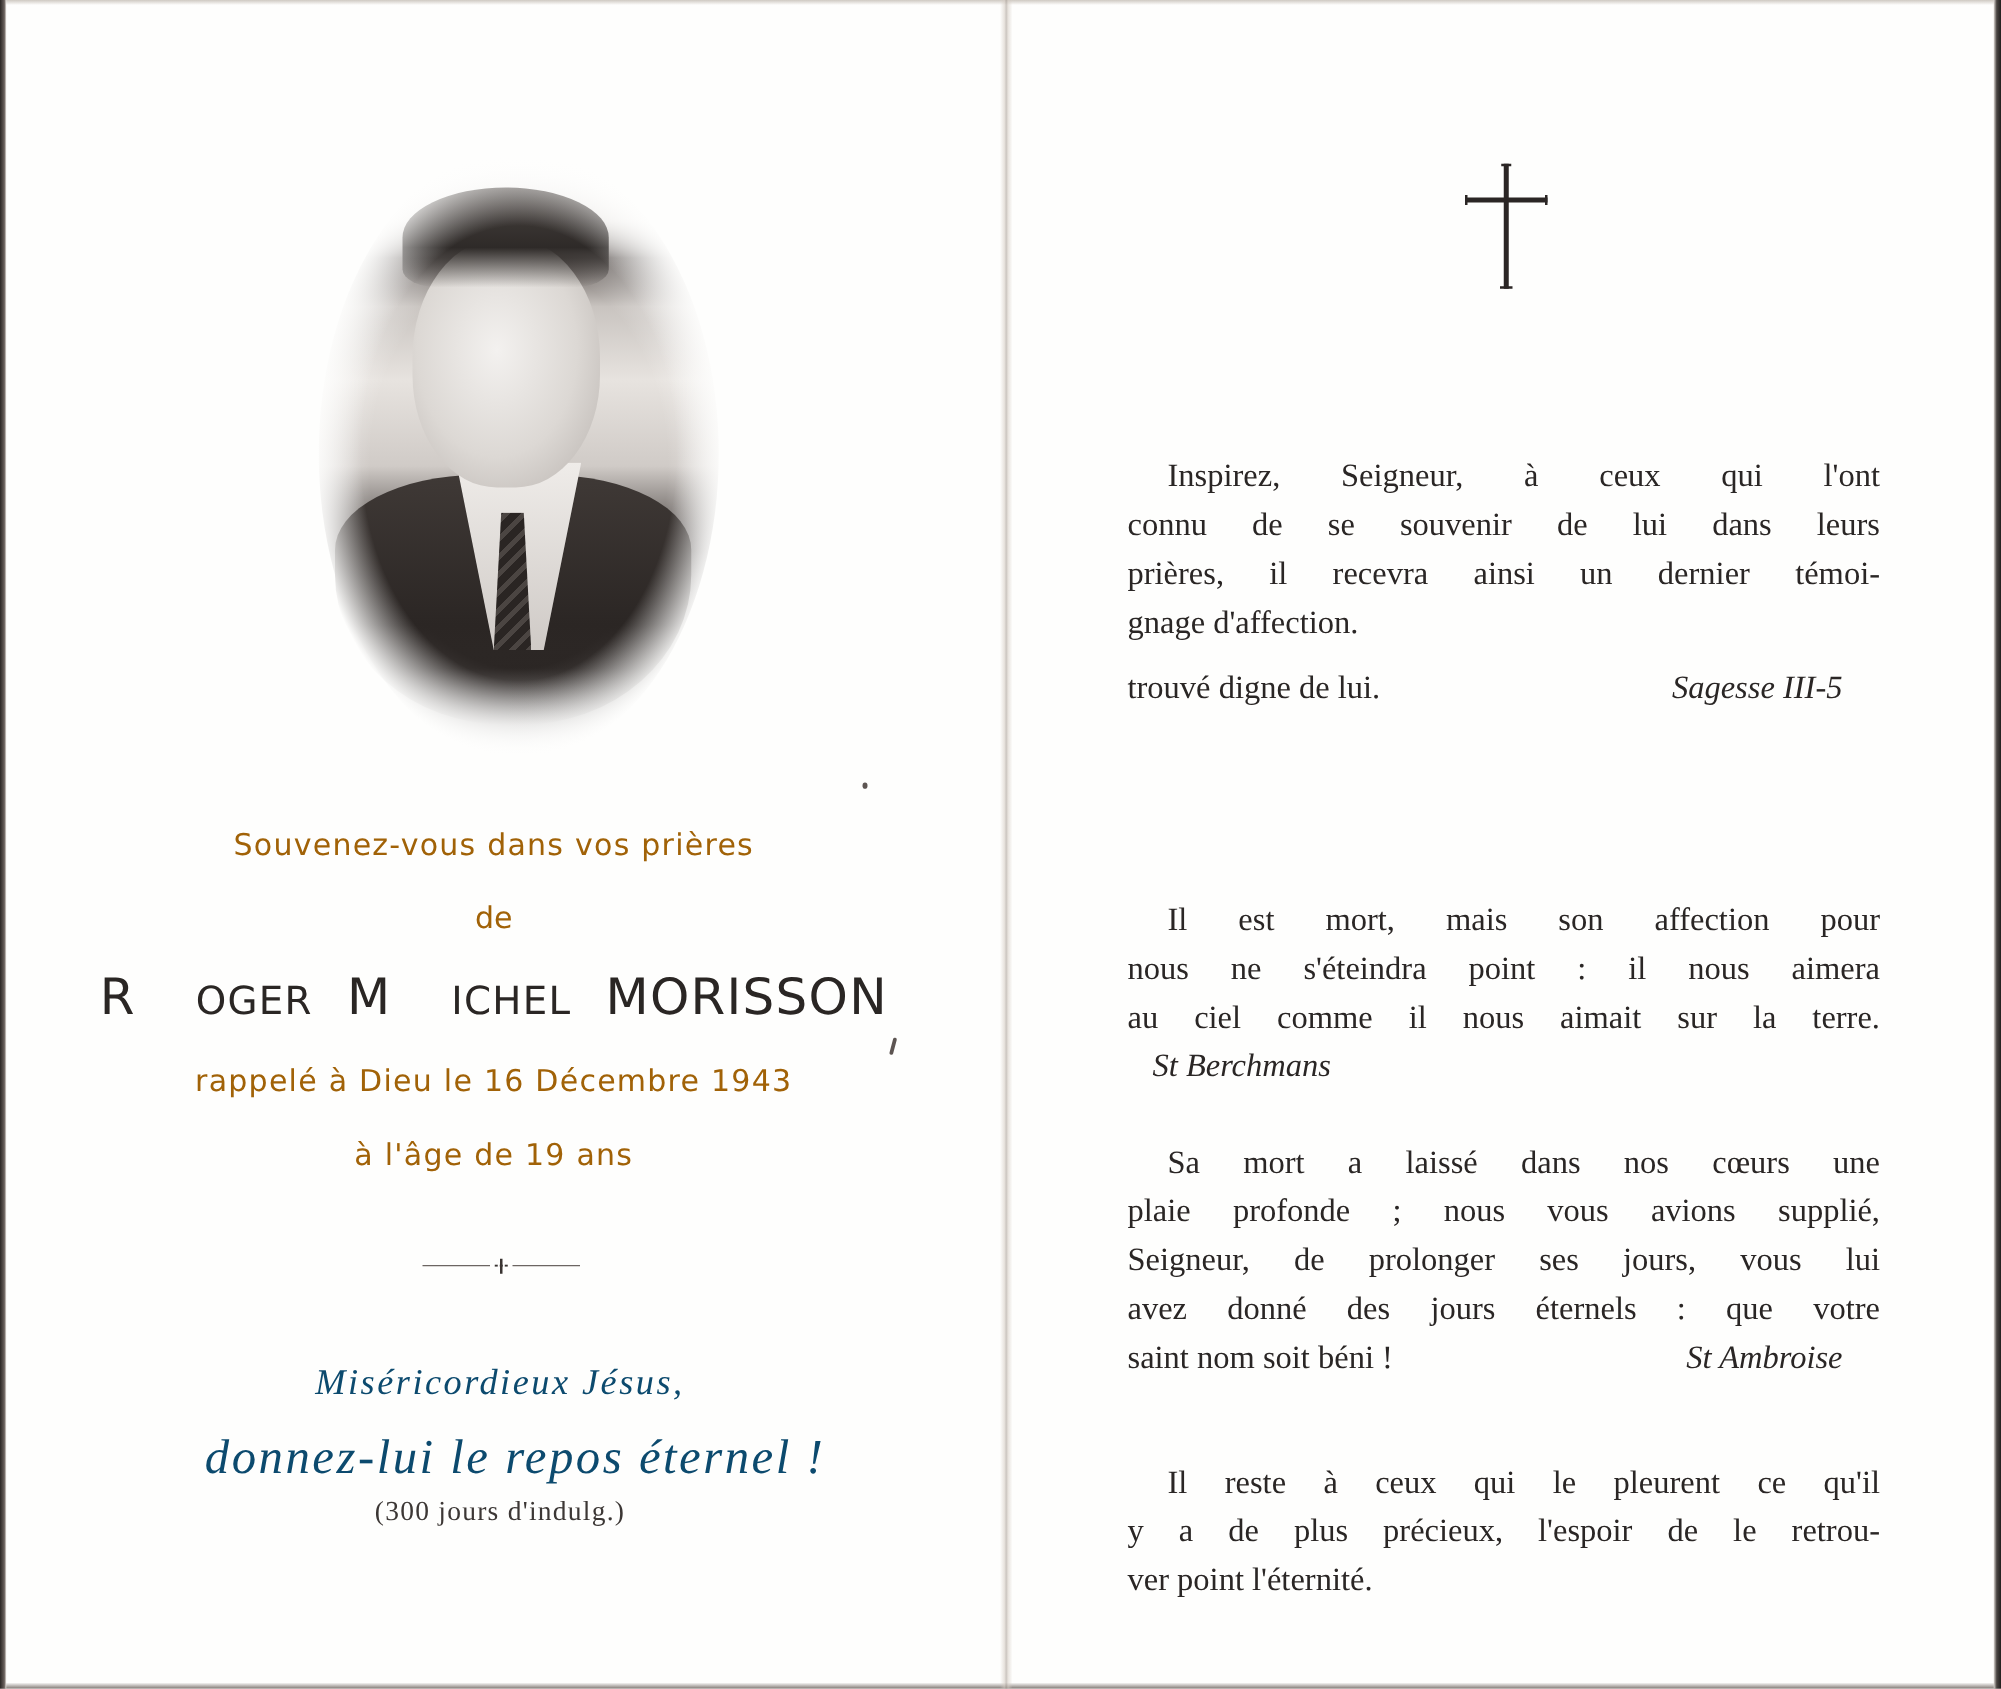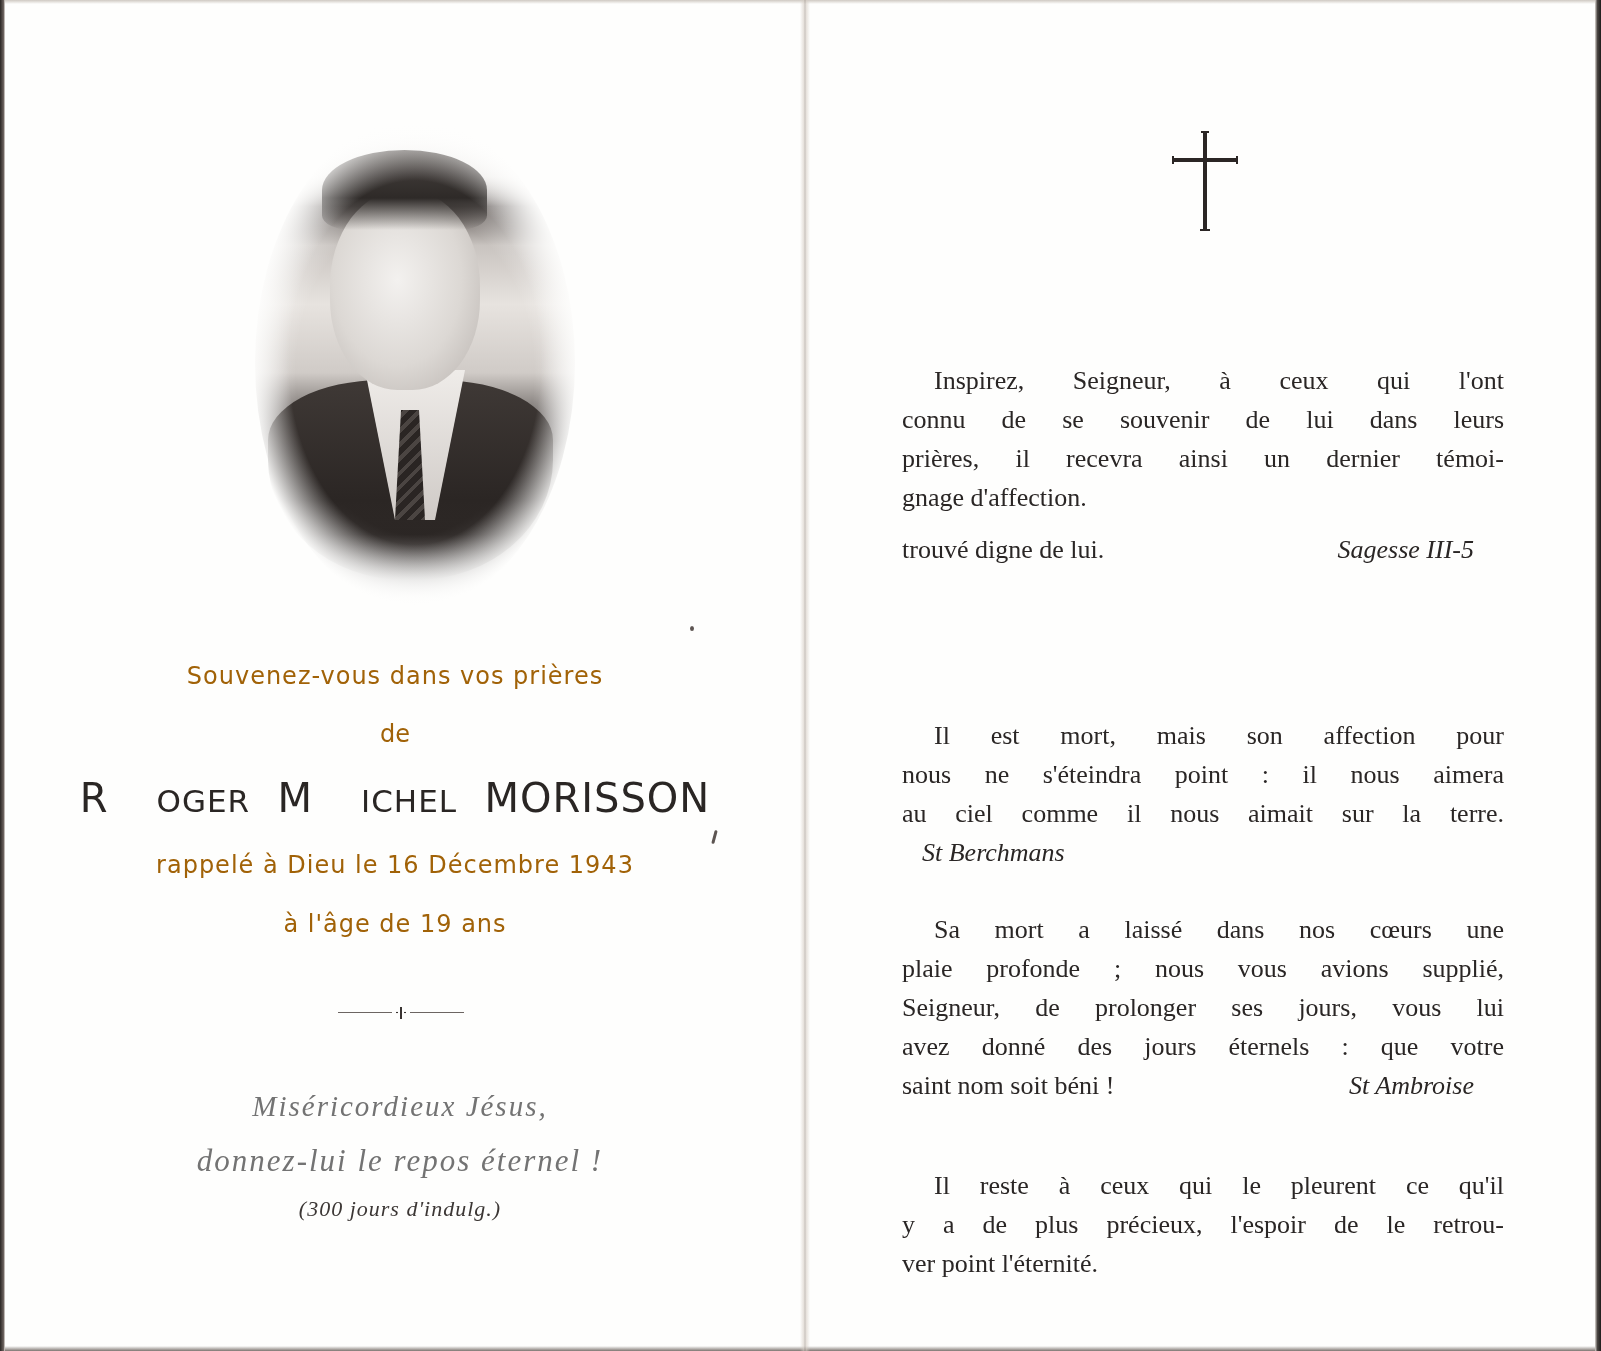--- a/index.html
+++ b/index.html
@@ -166,32 +166,31 @@
     .ornament .knot::after {
       content: ""; position: absolute; left: 1px; top: 5px; width: 12px; height: 3px;
       background: radial-gradient(circle, #3a3432 40%, rgba(0,0,0,0) 45%) 0 0 / 4px 3px repeat-x;
     }
     .prayer {
       position: absolute;
       left: 0; width: 800px;
       text-align: center;
       font-family: "Liberation Serif", serif;
       font-style: italic;
-      color: #737373;
+      color: #0c4a6e;
       letter-spacing: 2px;
     }
     .prayer1 { top: 1090px; font-size: 29px; }
-    .prayer2 { top: 1143px; font-size: 31px; }
+    .prayer2 { top: 1143px; font-size: 39px; padding-left: 12px; }
     .indulg {
       position: absolute;
       left: 0; width: 800px;
       top: 1196px;
       text-align: center;
       font-family: "Liberation Serif", serif;
-      font-style: italic;
       font-size: 22px;
       letter-spacing: 1px;
       color: #3c3735;
     }
 
     
     .cross {
       position: absolute;
       left: 1172px; top: 131px;
       width: 66px; height: 100px;

